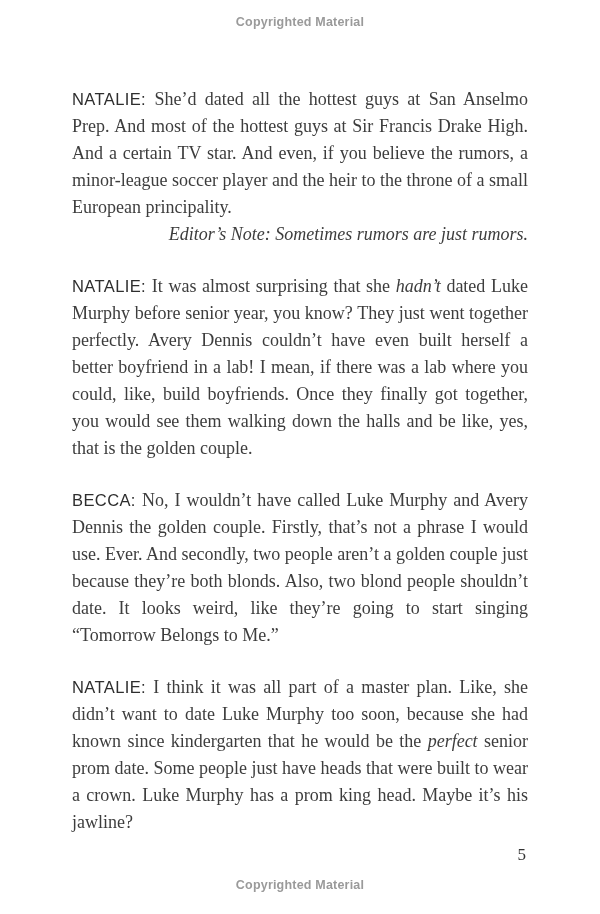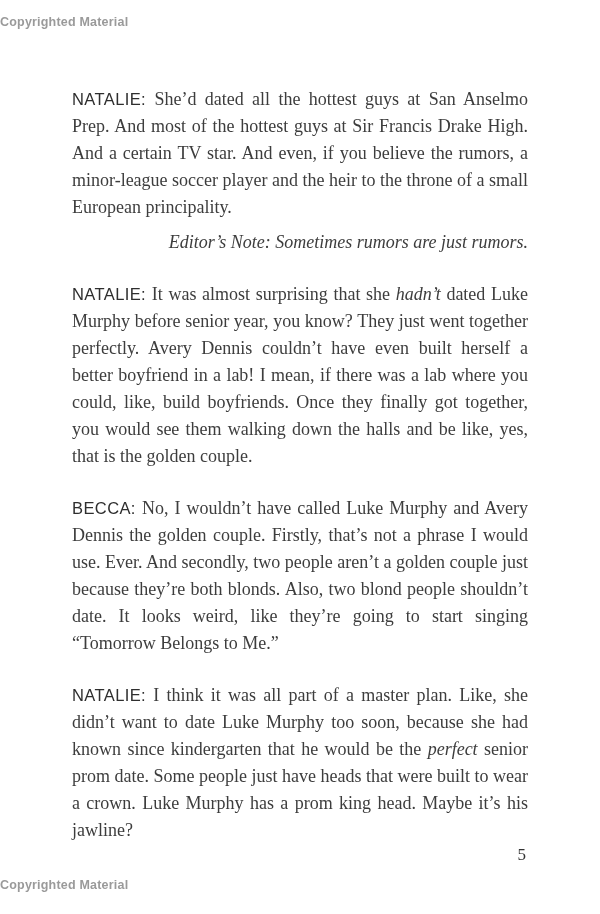--- a/index.html
+++ b/index.html
@@ -12,21 +12,21 @@
     width: 600px;
     height: 914px;
     background: #ffffff;
     overflow: hidden;
     font-family: "Liberation Serif", serif;
   }
   .copyright {
     position: absolute;
     left: 0;
     width: 100%;
-    text-align: left;
+    text-align: center;
     font-family: "Liberation Sans", sans-serif;
     font-weight: bold;
     font-size: 12.5px;
     letter-spacing: 0.2px;
     color: #9a9a9a;
   }
   .copyright.top { top: 15px; }
   .copyright.bottom { top: 878px; }
   .text-block {
     position: absolute;
@@ -34,21 +34,21 @@
     top: 86px;
     width: 456px;
     color: #3d3d3d;
     font-size: 18px;
     line-height: 27px;
     text-align: justify;
   }
   .para {
     margin: 0 0 25px 0;
   }
-  .para.no-gap { margin-bottom: 8px; }
+  .para.no-gap { margin-bottom: 0; }
   .para.note {
     font-style: italic;
     text-indent: 28px;
     text-align: right;
   }
   .speaker {
     font-family: "Liberation Sans", sans-serif;
     font-size: 16.5px;
     letter-spacing: 0.4px;
     color: #2e2e2e;

